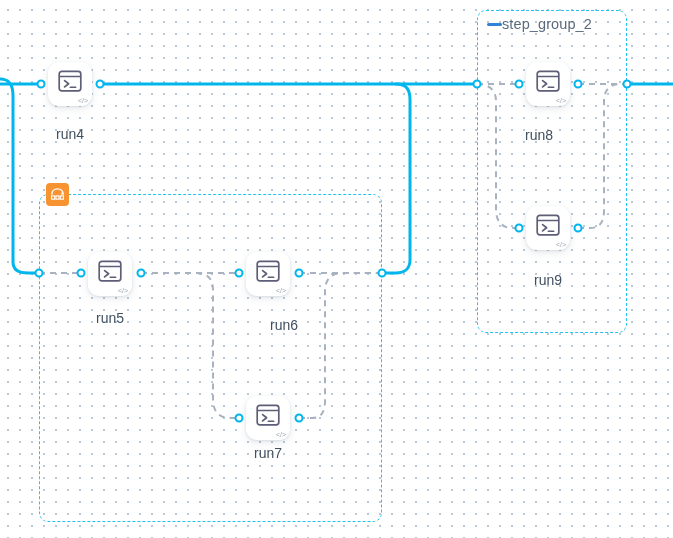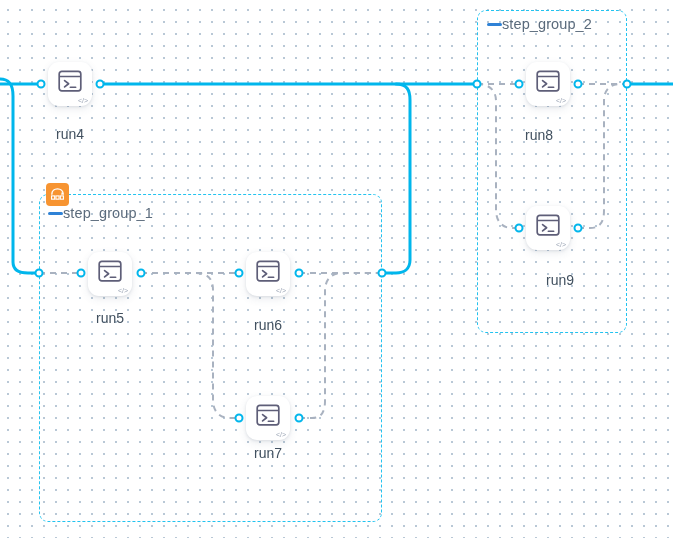--- a/index.html
+++ b/index.html
@@ -156,24 +156,20 @@
   <div class="group-badge" style="left:46px; top:183px;">
     <svg width="17" height="17" viewBox="0 0 24 24" aria-hidden="true">
       <path d="M4 11.5 C4 6.8 7.6 4 12 4 C16.4 4 20 6.8 20 11.5" fill="none" stroke="#ffffff" stroke-width="2" stroke-linecap="round"></path>
       <path d="M18.2 8.2 L20.6 11.6 L17 12.3 Z" fill="#ffffff"></path>
       <rect x="3.6" y="14" width="4.4" height="4.6" fill="none" stroke="#ffffff" stroke-width="1.6"></rect>
       <rect x="9.8" y="14" width="4.4" height="4.6" fill="none" stroke="#ffffff" stroke-width="1.6"></rect>
       <rect x="16" y="14" width="4.4" height="4.6" fill="none" stroke="#ffffff" stroke-width="1.6"></rect>
     </svg>
   </div>
 
-  <div class="group-header" style="left:48px; top:205px;">
-    <span class="group-toggle"></span>
-    <span class="group-title">step_group_1</span>
-  </div>
 
   <div class="port" style="left:39px; top:273px;"></div>
   <div class="port" style="left:382px; top:273px;"></div>
 
   <div class="group-box" style="left:477px; top:10px; width:150px; height:323px;"></div>
 
   <div class="group-header" style="left:487px; top:16px;">
     <span class="group-toggle"></span>
     <span class="group-title">step_group_2</span>
   </div>
@@ -215,21 +211,21 @@
     <span class="node-icon">
       <svg width="26" height="24" viewBox="0 0 26 24" aria-hidden="true">
         <rect x="2.2" y="2.2" width="21.6" height="19.6" rx="2.6" ry="2.6" fill="none" stroke="#5e5e78" stroke-width="1.7"></rect>
         <line x1="2.2" y1="7.4" x2="23.8" y2="7.4" stroke="#5e5e78" stroke-width="1.5"></line>
         <path d="M7.6 11.4 L11.6 14.6 L7.6 17.8" fill="none" stroke="#5e5e78" stroke-width="1.7" stroke-linecap="round" stroke-linejoin="round"></path>
         <line x1="13.4" y1="18.1" x2="18.6" y2="18.1" stroke="#5e5e78" stroke-width="1.7" stroke-linecap="round"></line>
       </svg>
     </span>
     <span class="node-badge">&lt;/&gt;</span>
   </div>
-  <div class="node-label" style="left:268px; top:317px;text-align:right;">run6</div>
+  <div class="node-label" style="left:284px; top:317px;text-align:right;">run6</div>
   <div class="port" style="left:239px; top:273px;"></div>
   <div class="port" style="left:299px; top:273px;"></div>
 
   <div class="node" style="left:246px; top:396px;">
     <span class="node-icon">
       <svg width="26" height="24" viewBox="0 0 26 24" aria-hidden="true">
         <rect x="2.2" y="2.2" width="21.6" height="19.6" rx="2.6" ry="2.6" fill="none" stroke="#5e5e78" stroke-width="1.7"></rect>
         <line x1="2.2" y1="7.4" x2="23.8" y2="7.4" stroke="#5e5e78" stroke-width="1.5"></line>
         <path d="M7.6 11.4 L11.6 14.6 L7.6 17.8" fill="none" stroke="#5e5e78" stroke-width="1.7" stroke-linecap="round" stroke-linejoin="round"></path>
         <line x1="13.4" y1="18.1" x2="18.6" y2="18.1" stroke="#5e5e78" stroke-width="1.7" stroke-linecap="round"></line>
@@ -260,17 +256,17 @@
     <span class="node-icon">
       <svg width="26" height="24" viewBox="0 0 26 24" aria-hidden="true">
         <rect x="2.2" y="2.2" width="21.6" height="19.6" rx="2.6" ry="2.6" fill="none" stroke="#5e5e78" stroke-width="1.7"></rect>
         <line x1="2.2" y1="7.4" x2="23.8" y2="7.4" stroke="#5e5e78" stroke-width="1.5"></line>
         <path d="M7.6 11.4 L11.6 14.6 L7.6 17.8" fill="none" stroke="#5e5e78" stroke-width="1.7" stroke-linecap="round" stroke-linejoin="round"></path>
         <line x1="13.4" y1="18.1" x2="18.6" y2="18.1" stroke="#5e5e78" stroke-width="1.7" stroke-linecap="round"></line>
       </svg>
     </span>
     <span class="node-badge">&lt;/&gt;</span>
   </div>
-  <div class="node-label" style="left:548px; top:272px;margin-left:12px;">run9</div>
+  <div class="node-label" style="left:548px; top:272px;">run9</div>
   <div class="port" style="left:519px; top:228px;"></div>
   <div class="port" style="left:578px; top:228px;"></div>
 
 </div>
 
 </body></html>

